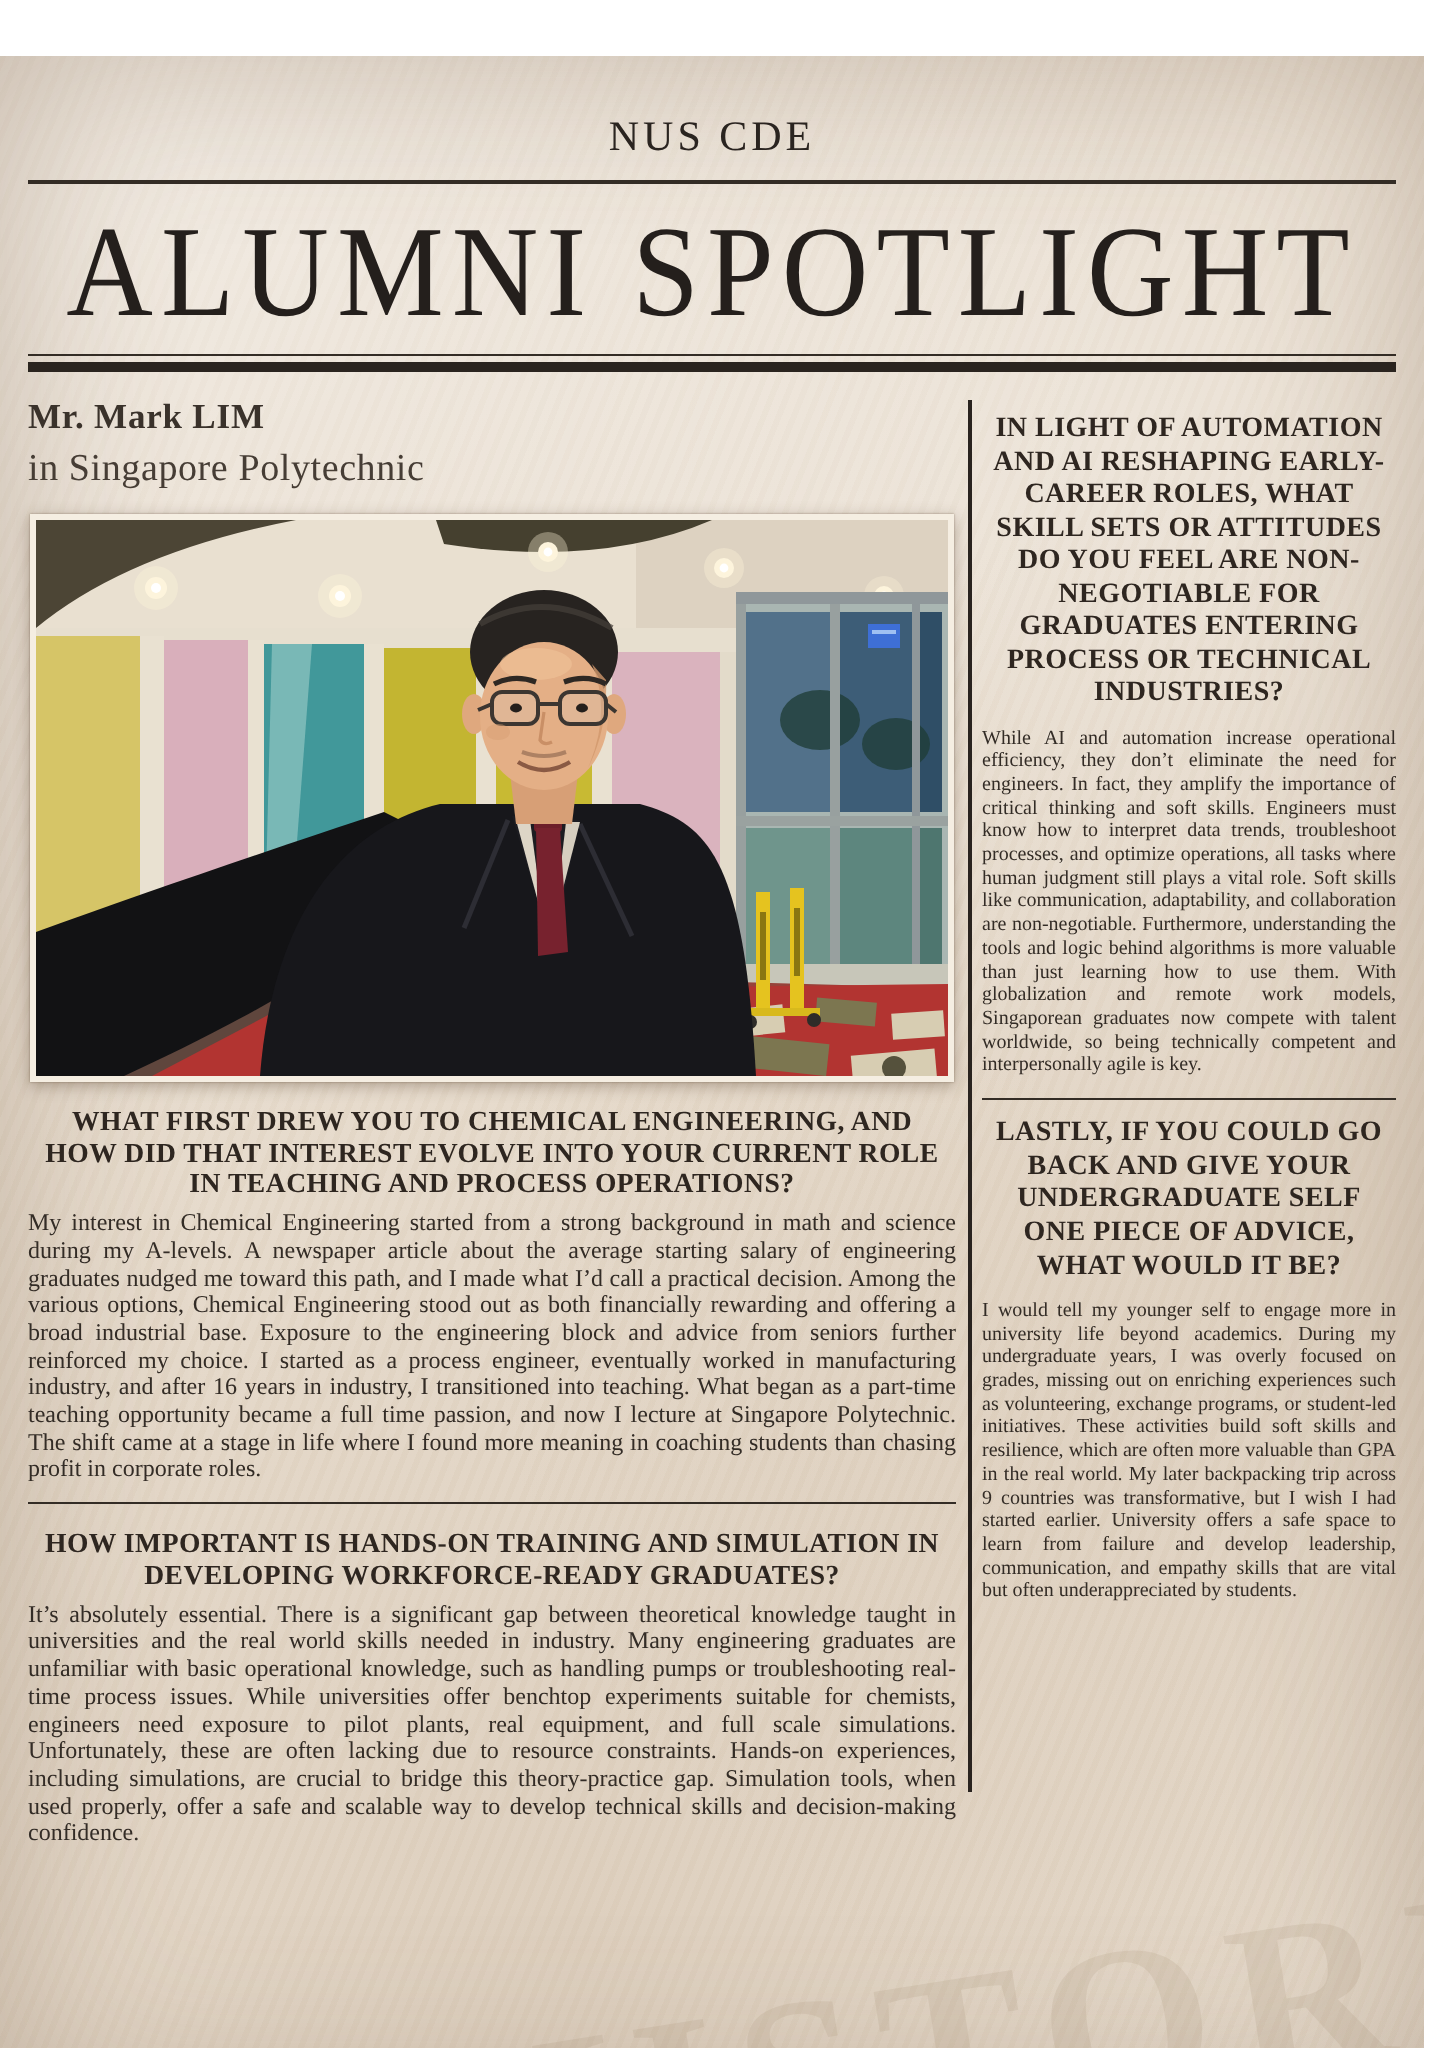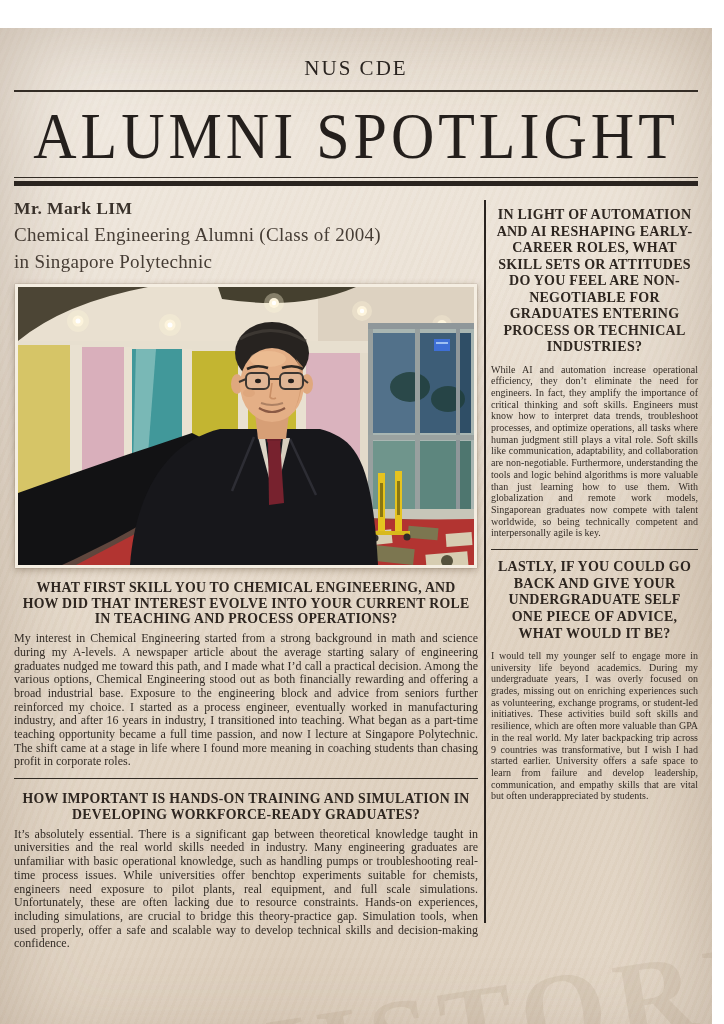--- a/index.html
+++ b/index.html
@@ -71,21 +71,20 @@
   <div class="title">ALUMNI SPOTLIGHT</div>
   <div class="rule"></div>
   <div class="rule-thick"></div>
 
   <div class="columns">
 
     <div class="col-left">
 
       <div class="profile">
         <div class="profile-name">Mr. Mark LIM</div>
-        <div class="profile-line">Chemical Engineering Alumni (Class of 2004)</div>
         <div class="profile-line">in Singapore Polytechnic</div>
       </div>
 
       <div class="photo-frame">
         <svg viewBox="0 0 456 278" preserveAspectRatio="none">
 
           <rect x="0" y="0" width="456" height="72" fill="#e9e0d0"></rect>
           <rect x="300" y="0" width="156" height="72" fill="#ddd2c1"></rect>
           <path d="M0,0 L130,0 Q46,16 0,54 Z" fill="#4c4535"></path>
           <path d="M200,0 L338,0 Q282,24 204,12 Z" fill="#45402f"></path>
@@ -209,21 +208,21 @@
             <ellipse cx="273" cy="94" rx="3" ry="2.2" fill="#241f1c"></ellipse>
             <path d="M254,96 L252,110 Q254,113 258,111" stroke="#c98f66" stroke-width="1.6" fill="none"></path>
             <path d="M243,116 Q254,120 265,116" stroke="#6b4a3a" stroke-width="2" fill="none" opacity="0.45"></path>
             <path d="M241,121 Q254,129 267,121" stroke="#8a5a44" stroke-width="2.2" fill="none"></path>
             <ellipse cx="231" cy="106" rx="6" ry="4" fill="#d89f74" opacity="0.5"></ellipse>
           </g>
         </svg>
       </div>
 
       <div class="sec">
-        <div class="q-head">WHAT FIRST SKILL YOU TO CHEMICAL ENGINEERING, AND HOW DID THAT INTEREST EVOLVE INTO YOUR CURRENT ROLE IN TEACHING AND PROCESS OPERATIONS?</div>
+        <div class="q-head">WHAT FIRST DREW YOU TO CHEMICAL ENGINEERING, AND HOW DID THAT INTEREST EVOLVE INTO YOUR CURRENT ROLE IN TEACHING AND PROCESS OPERATIONS?</div>
         <p class="answer">My interest in Chemical Engineering started from a strong background in math and science during my A-levels. A newspaper article about the average starting salary of engineering graduates nudged me toward this path, and I made what I’d call a practical decision. Among the various options, Chemical Engineering stood out as both financially rewarding and offering a broad industrial base. Exposure to the engineering block and advice from seniors further reinforced my choice. I started as a process engineer, eventually worked in manufacturing industry, and after 16 years in industry, I transitioned into teaching. What began as a part-time teaching opportunity became a full time passion, and now I lecture at Singapore Polytechnic. The shift came at a stage in life where I found more meaning in coaching students than chasing profit in corporate roles.</p>
       </div>
 
       <div class="rule q-rule"></div>
 
       <div class="sec">
         <div class="q-head">HOW IMPORTANT IS HANDS-ON TRAINING AND SIMULATION IN DEVELOPING WORKFORCE-READY GRADUATES?</div>
         <p class="answer">It’s absolutely essential. There is a significant gap between theoretical knowledge taught in universities and the real world skills needed in industry. Many engineering graduates are unfamiliar with basic operational knowledge, such as handling pumps or troubleshooting real-time process issues. While universities offer benchtop experiments suitable for chemists, engineers need exposure to pilot plants, real equipment, and full scale simulations. Unfortunately, these are often lacking due to resource constraints. Hands-on experiences, including simulations, are crucial to bridge this theory-practice gap. Simulation tools, when used properly, offer a safe and scalable way to develop technical skills and decision-making confidence.</p>
       </div>
 

